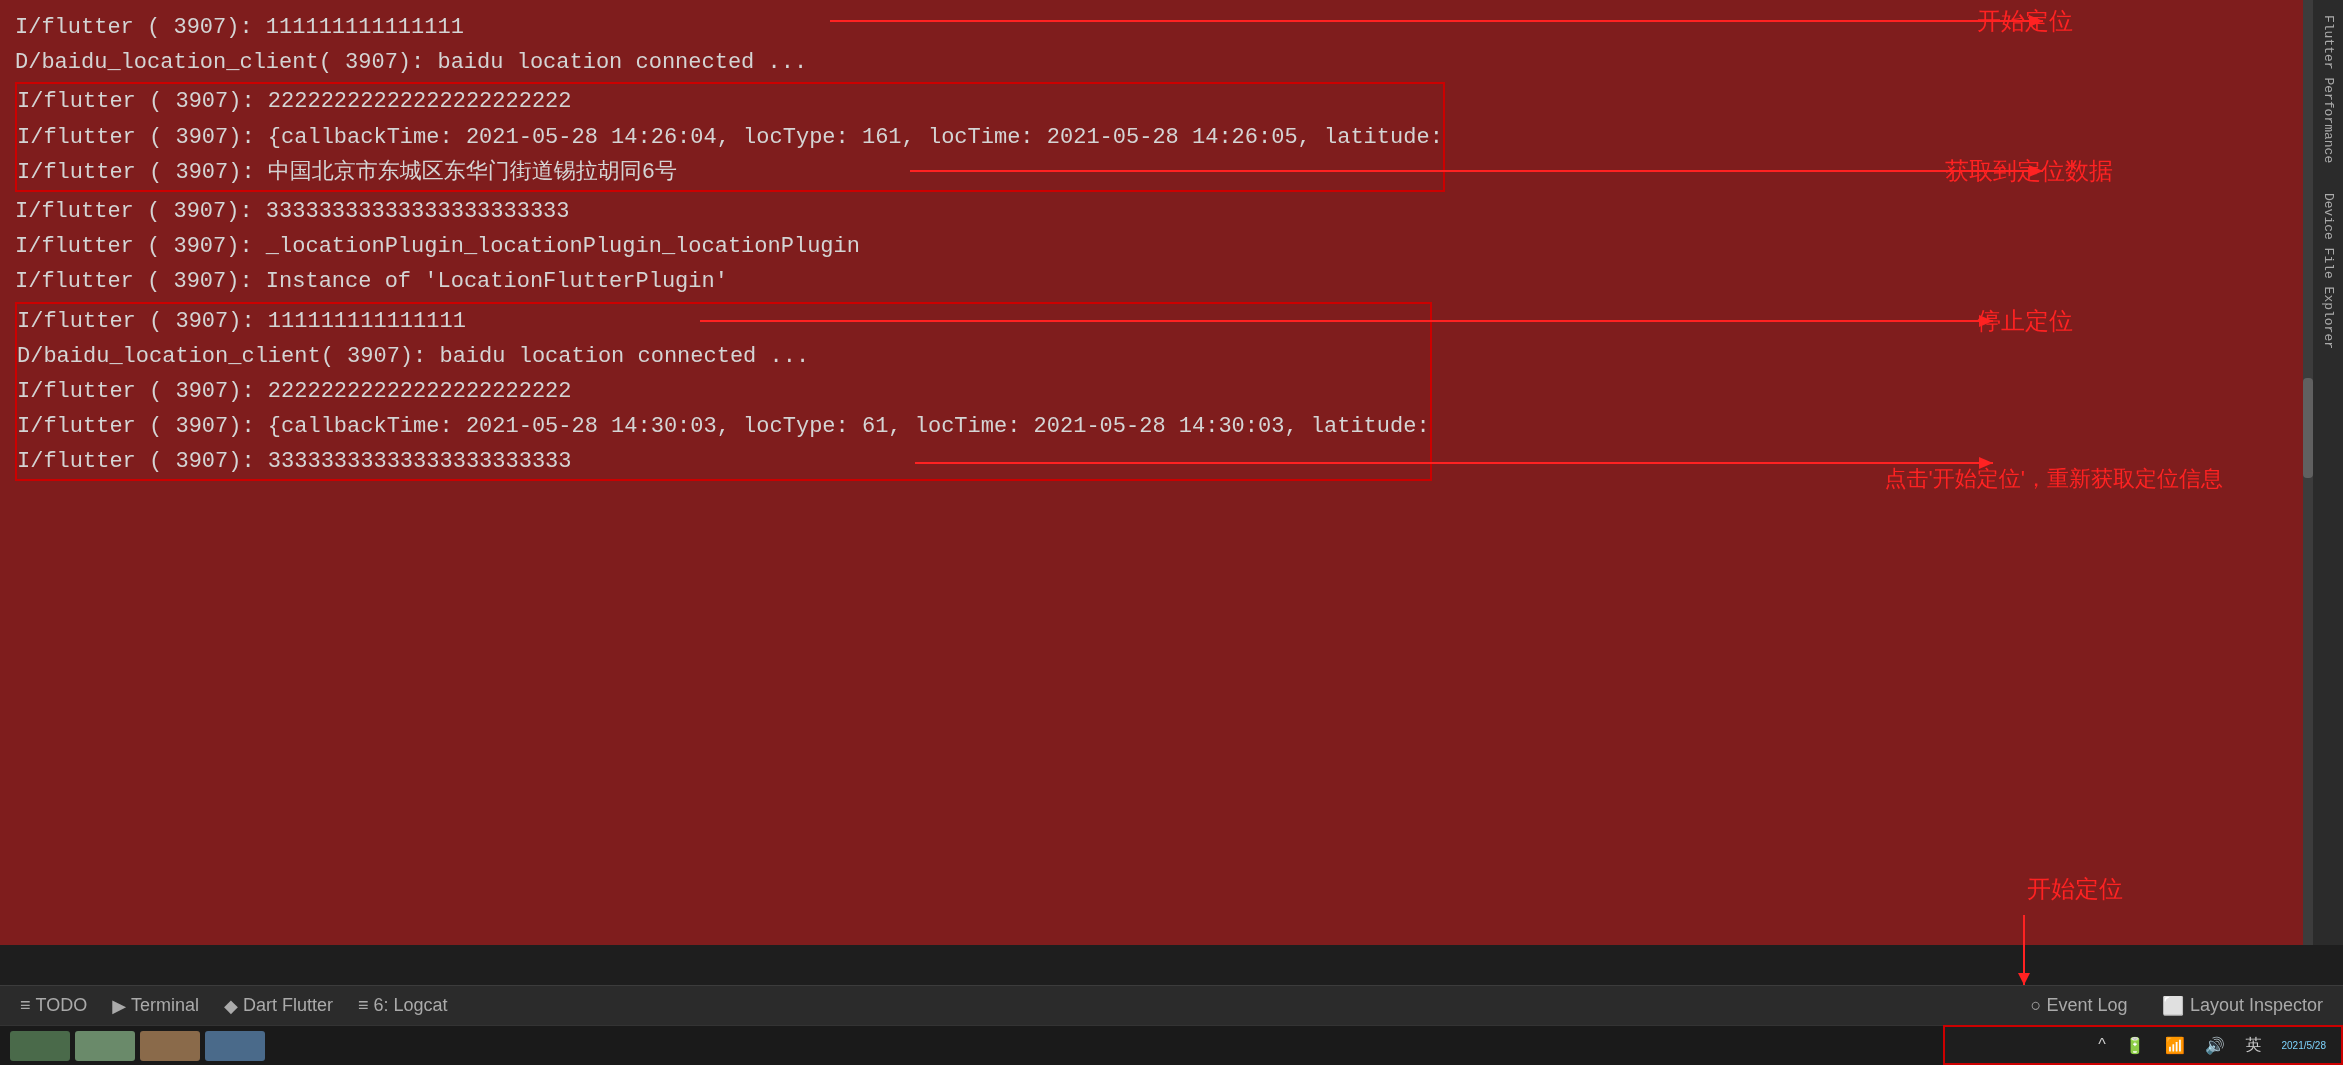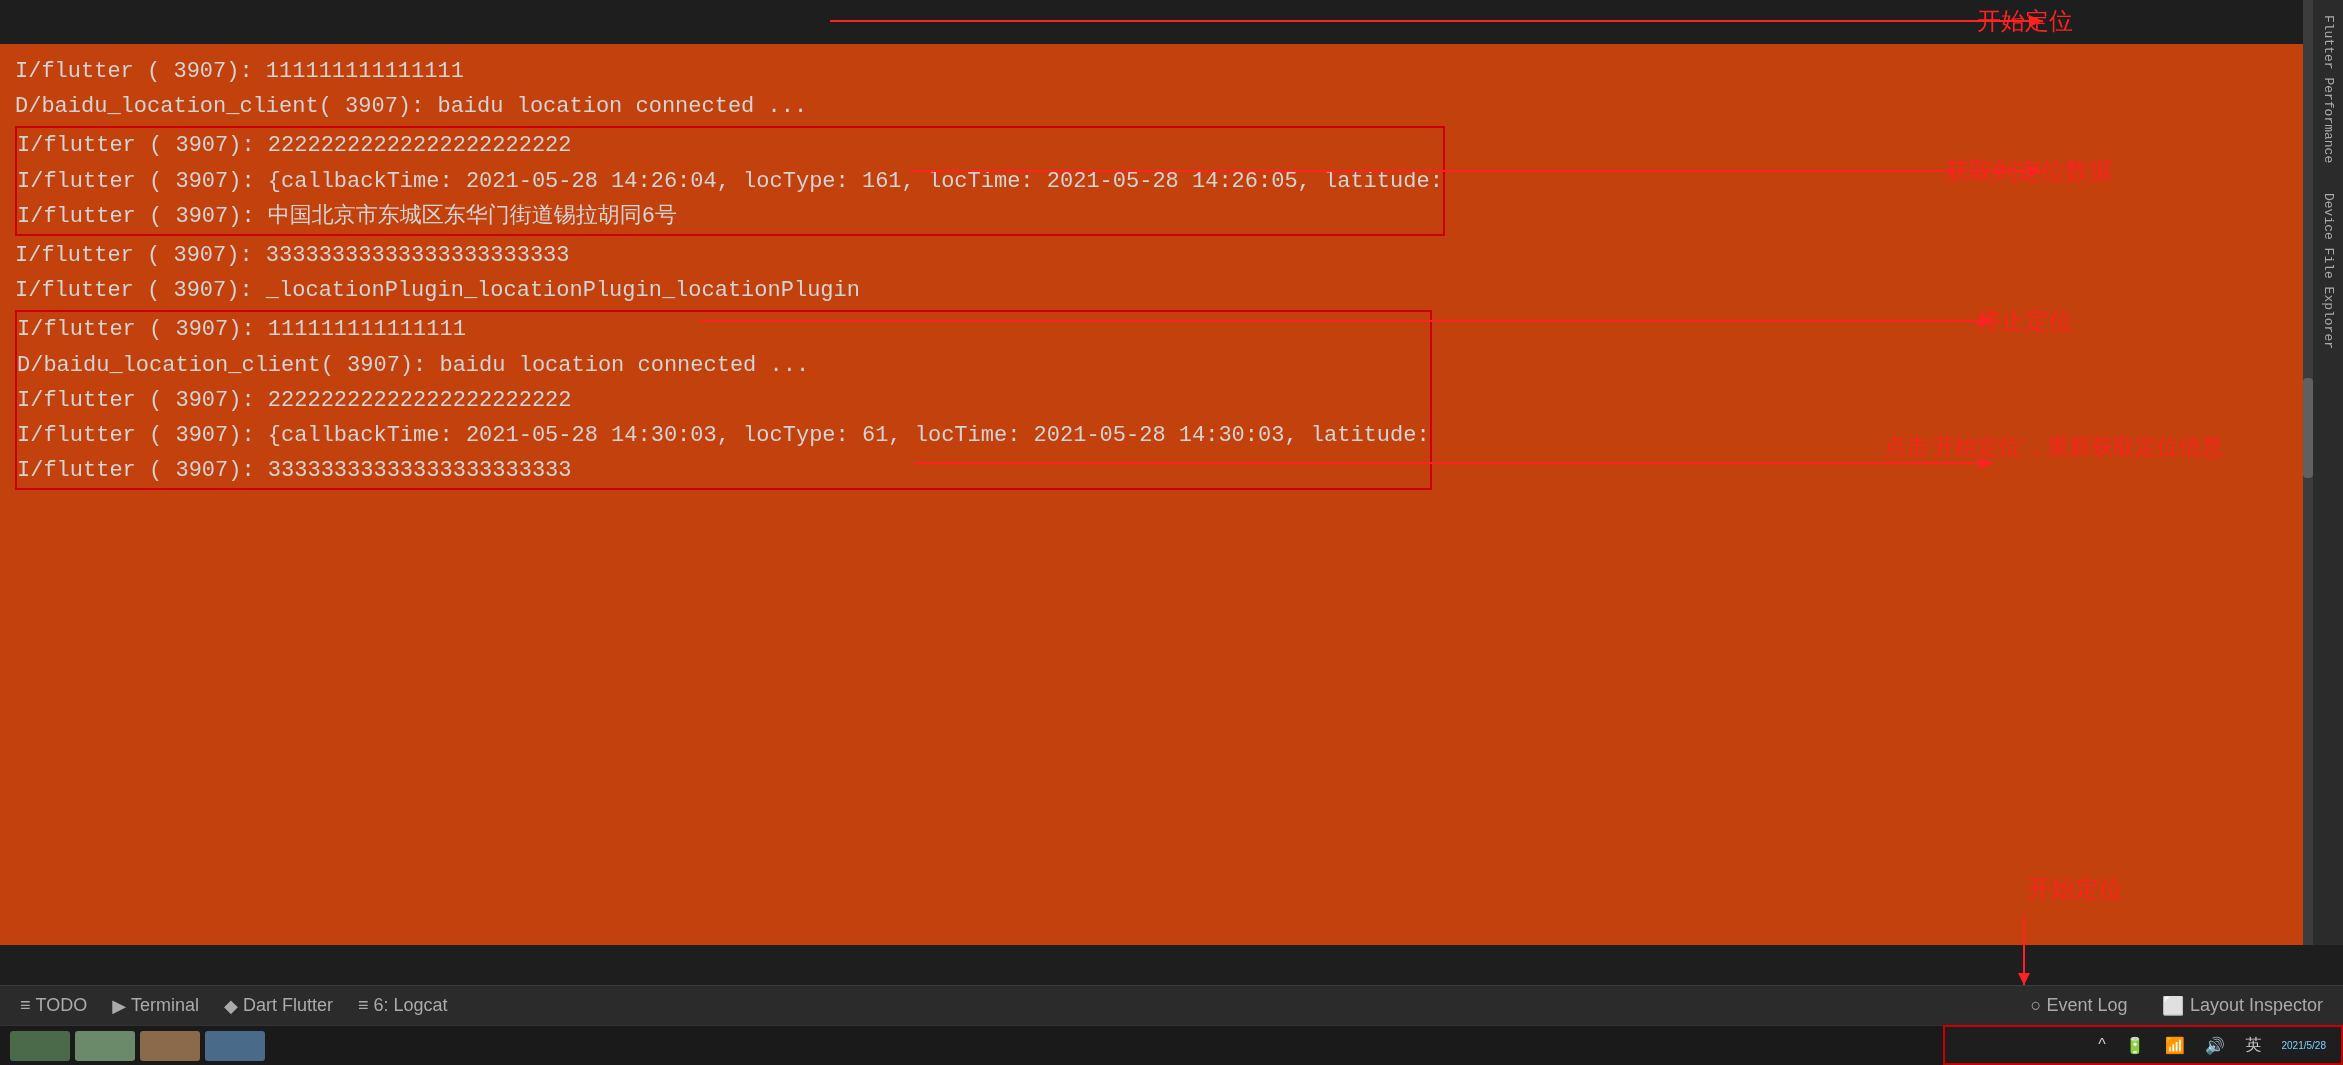--- a/index.html
+++ b/index.html
@@ -12,24 +12,23 @@
       position: relative;
     }
 
     
     #log-area {
       position: absolute;
       top: 0;
       left: 0;
       right: 30px;
       bottom: 120px;
-      background: #c2410c;
+      background: #7f1d1d;
       padding: 10px 15px;
       overflow: hidden;
-      margin-top: 44px;
     }
 
     .log-line {
       font-size: 22px;
       color: #d4d4d4;
       line-height: 1.6;
       white-space: nowrap;
     }
 
     .log-line.baidu {
@@ -215,20 +214,23 @@
   <div class="log-line">
     <span>I/flutter ( 3907): </span><span>33333333333333333333333</span>
   </div>
 
   
   <div class="log-line">
     <span>I/flutter ( 3907): </span><span>_locationPlugin_locationPlugin_locationPlugin</span>
   </div>
 
   
+  <div class="log-line">
+    <span>I/flutter ( 3907): </span><span>Instance of 'LocationFlutterPlugin'</span>
+  </div>
 
   
   <div style="border: 2px solid #cc0000; display: inline-block; margin: 2px 0;">
     <div class="log-line">
       <span>I/flutter ( 3907): </span><span>111111111111111</span>
     </div>
     <div class="log-line baidu">
       <span>D/baidu_location_client( 3907): </span><span>baidu location connected ...</span>
     </div>
     <div class="log-line">
@@ -261,21 +263,21 @@
 <div style="position:absolute; top:170px; left:910px; right:300px; height:2px; background:#ff2222;">
   <div style="position:absolute; right:0; top:-5px; border-left:14px solid #ff2222; border-top:6px solid transparent; border-bottom:6px solid transparent;"></div>
 </div>
 <div class="annotation" style="top:155px; right:230px;">获取到定位数据</div>
 
 <div style="position:absolute; top:320px; left:700px; right:350px; height:2px; background:#ff2222;">
   <div style="position:absolute; right:0; top:-5px; border-left:14px solid #ff2222; border-top:6px solid transparent; border-bottom:6px solid transparent;"></div>
 </div>
 <div class="annotation" style="top:305px; right:270px;">停止定位</div>
 
-<div class="annotation" style="top:432px; right:120px; font-size:22px;">点击'开始定位'，重新获取定位信息</div>
+<div class="annotation" style="top:464px; right:120px; font-size:22px;">点击'开始定位'，重新获取定位信息</div>
 
 <div style="position:absolute; top:462px; left:915px; right:350px; height:2px; background:#ff2222;">
   <div style="position:absolute; right:0; top:-5px; border-left:14px solid #ff2222; border-top:6px solid transparent; border-bottom:6px solid transparent;"></div>
 </div>
 
 <div class="annotation" style="bottom:160px; right:220px;">开始定位</div>
 
 <div style="position:absolute; bottom:80px; right:318px; width:2px; height:70px; background:#ff2222;">
   <div style="position:absolute; bottom:0; left:-5px; border-top:12px solid #ff2222; border-left:6px solid transparent; border-right:6px solid transparent;"></div>
 </div>

